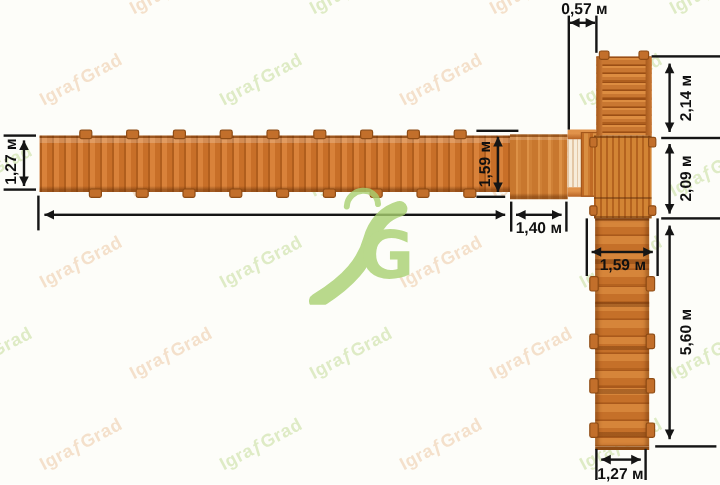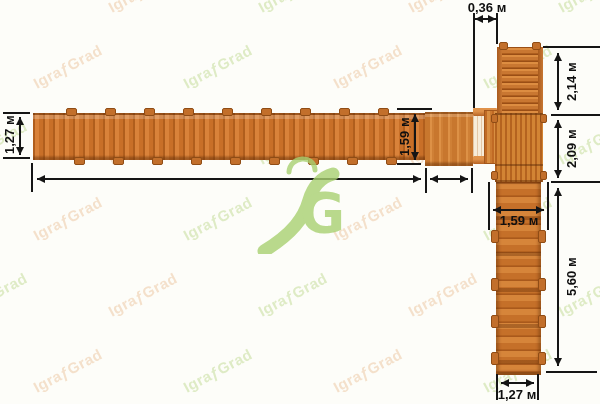--- a/index.html
+++ b/index.html
@@ -142,21 +142,21 @@
       <div class="tab" style="top: 133px; right: -5px; width: 6px; height: 11px;"></div>
       <div class="tab" style="top: 170px; left: -5px; width: 6px; height: 11px;"></div>
       <div class="tab" style="top: 170px; right: -5px; width: 6px; height: 11px;"></div>
     </div>
 
   <div class="dline" style="left:473px;top:13px;width:2px;height:95px"></div>
   <div class="dline" style="left:496px;top:13px;width:2px;height:31px"></div>
   <div class="dline" style="left:475px;top:18px;width:21px;height:2px"></div>
   <div class="ah ah-l" style="left:475px;top:15px"></div>
   <div class="ah ah-r" style="left:488px;top:15px"></div>
-  <div class="dlabel" style="left:450px;top:0px;width:74px">0,36 м</div>
+  <div class="dlabel" style="left:450px;top:0px;width:74px">0,57 м</div>
 
   <div class="dline" style="left:543px;top:46px;width:57px;height:2px"></div>
   <div class="dline" style="left:551px;top:114px;width:49px;height:2px"></div>
   <div class="dline" style="left:557px;top:53px;width:2px;height:57px"></div>
   <div class="ah ah-u" style="left:554px;top:53px"></div>
   <div class="ah ah-d" style="left:554px;top:102px"></div>
   <div class="dlabel vert" style="left:563px;top:56px;height:52px">2,14 м</div>
 
   <div class="dline" style="left:551px;top:181px;width:49px;height:2px"></div>
   <div class="dline" style="left:557px;top:120px;width:2px;height:58px"></div>
@@ -180,20 +180,21 @@
   <div class="dline" style="left:31px;top:163px;width:2px;height:29px"></div>
   <div class="dline" style="left:37px;top:178px;width:384px;height:2px"></div>
   <div class="ah ah-l" style="left:37px;top:175px"></div>
   <div class="ah ah-r" style="left:413px;top:175px"></div>
 
   <div class="dline" style="left:425px;top:168px;width:2px;height:25px"></div>
   <div class="dline" style="left:471px;top:168px;width:2px;height:25px"></div>
   <div class="dline" style="left:430px;top:178px;width:38px;height:2px"></div>
   <div class="ah ah-l" style="left:430px;top:175px"></div>
   <div class="ah ah-r" style="left:460px;top:175px"></div>
+  <div class="dlabel" style="left:411px;top:182px;width:76px">1,40 м</div>
 
   <div class="dline" style="left:397px;top:108px;width:35px;height:2px"></div>
   <div class="dline" style="left:397px;top:163px;width:24px;height:2px"></div>
   <div class="dline" style="left:414px;top:114px;width:2px;height:46px"></div>
   <div class="ah ah-u" style="left:411px;top:114px"></div>
   <div class="ah ah-d" style="left:411px;top:152px"></div>
   <div class="dlabel vert" style="left:396px;top:114px;height:46px">1,59 м</div>
 
   <div class="dline" style="left:488px;top:182px;width:2px;height:48px"></div>
   <div class="dline" style="left:547px;top:182px;width:2px;height:48px"></div>

